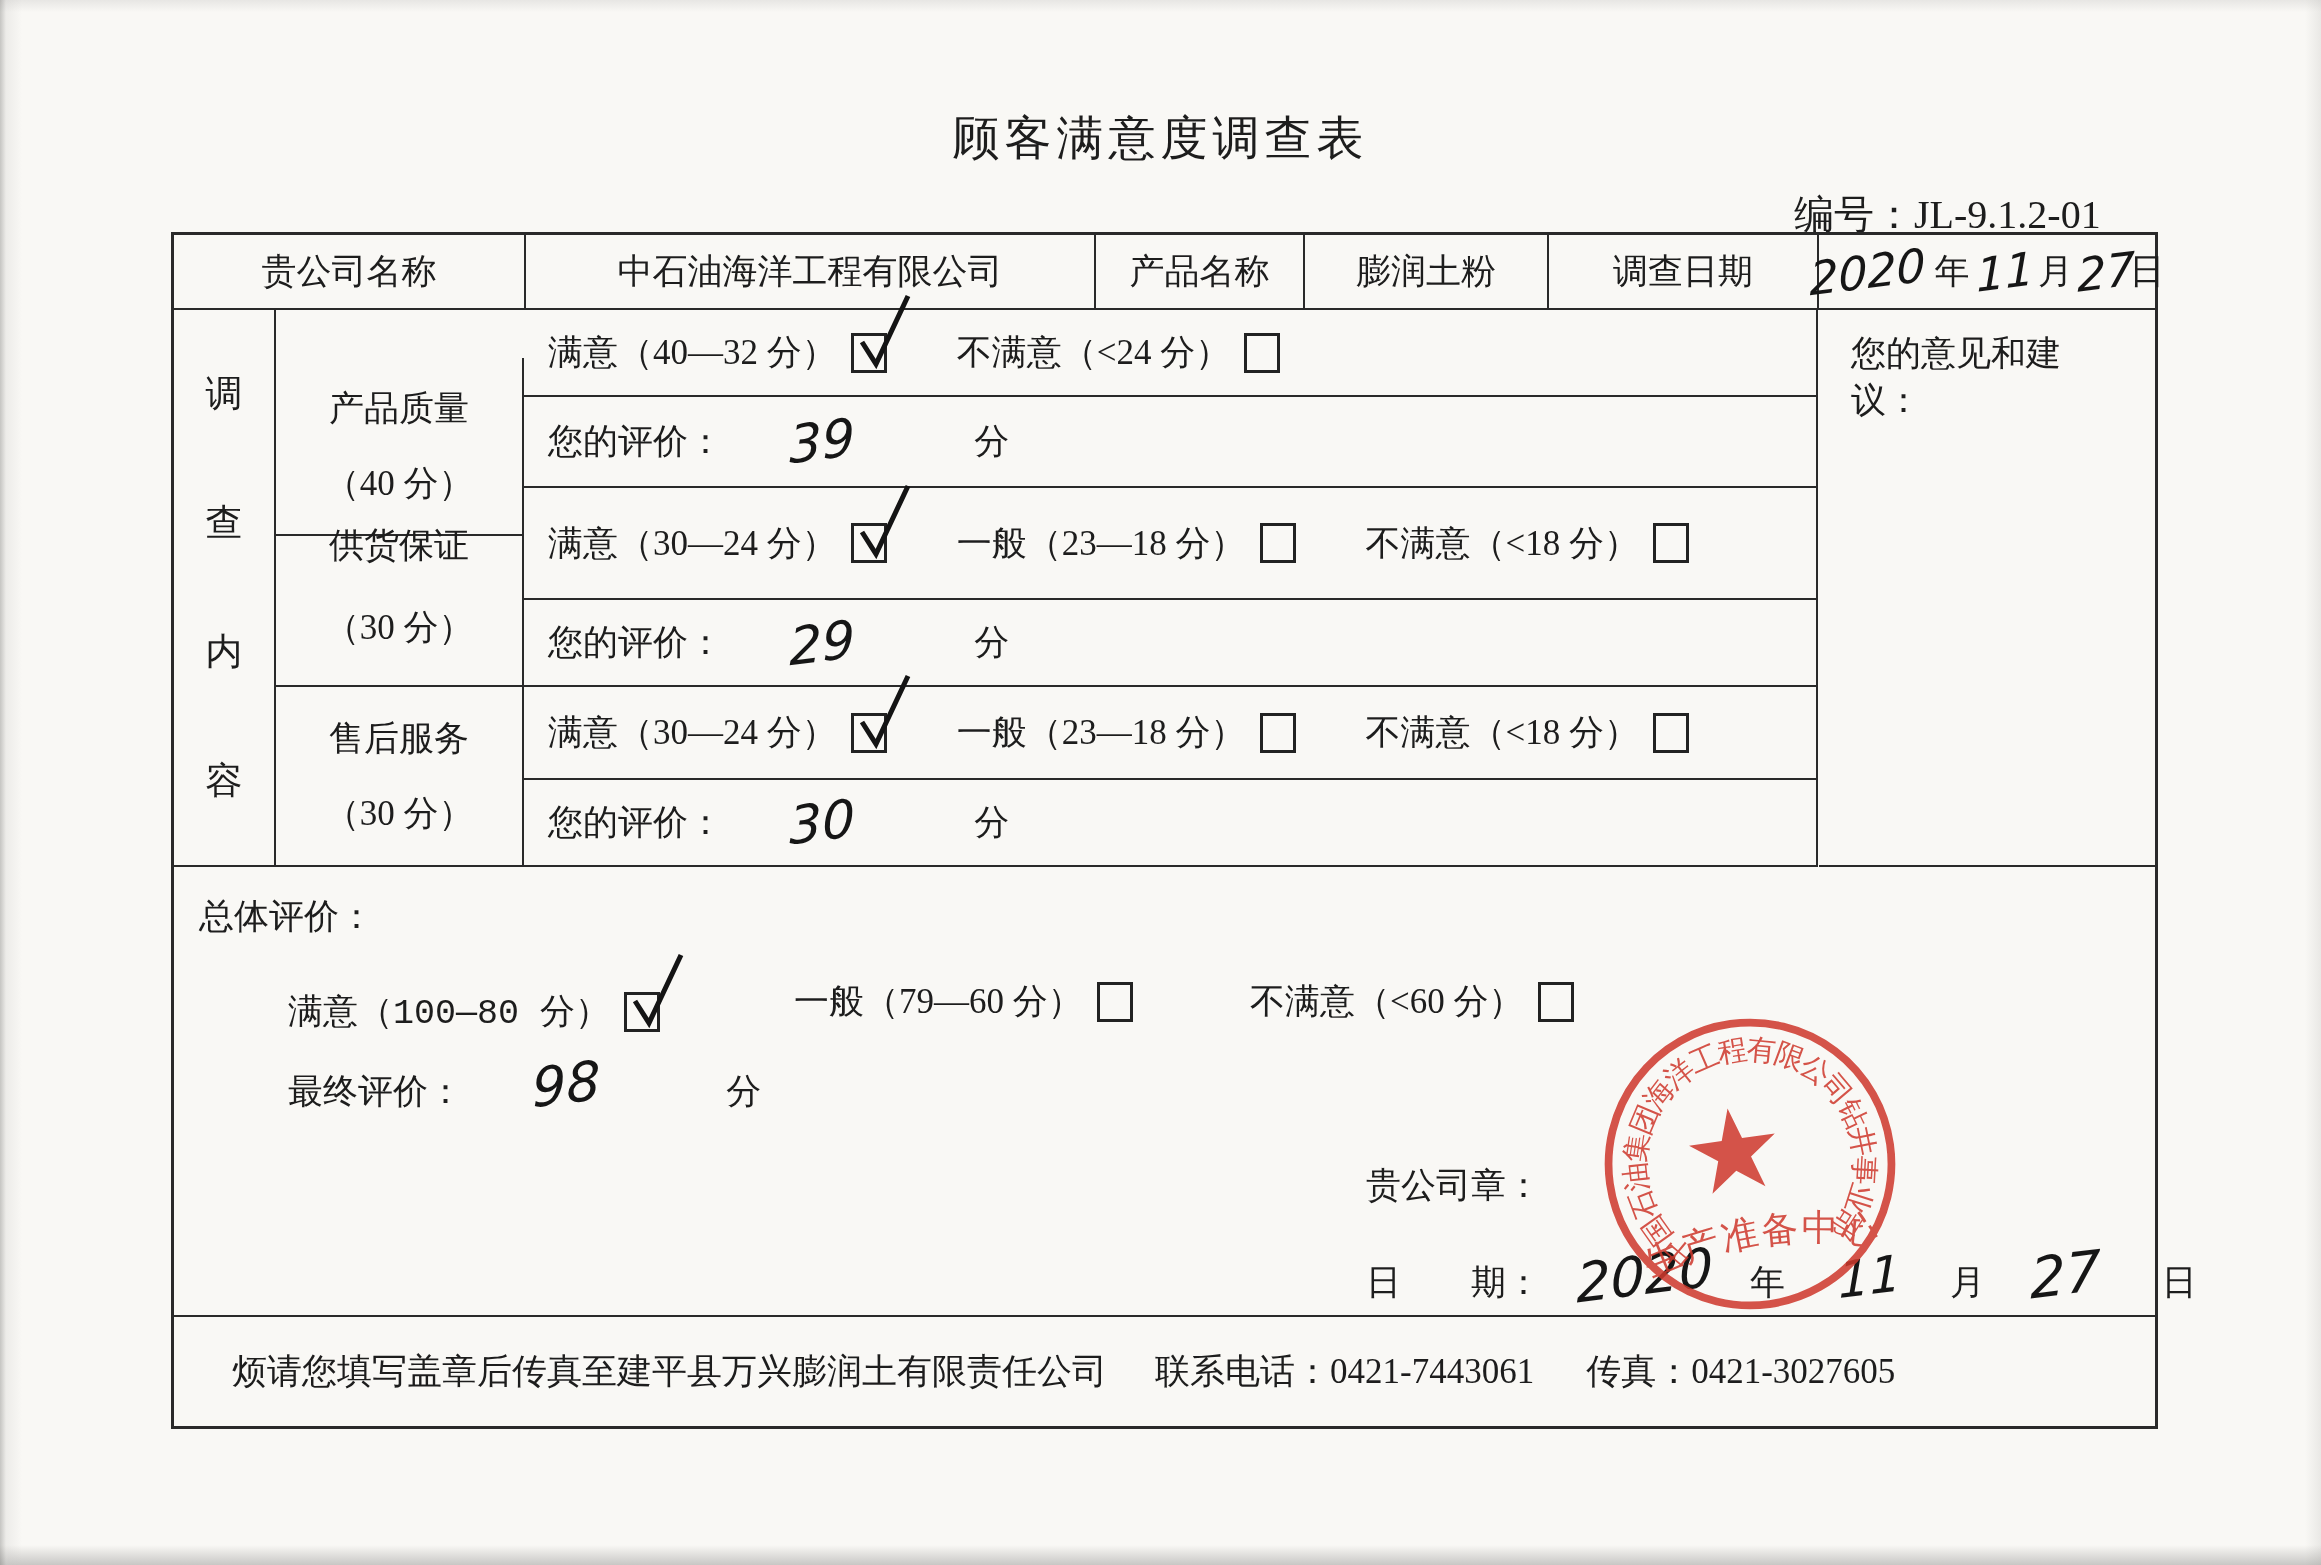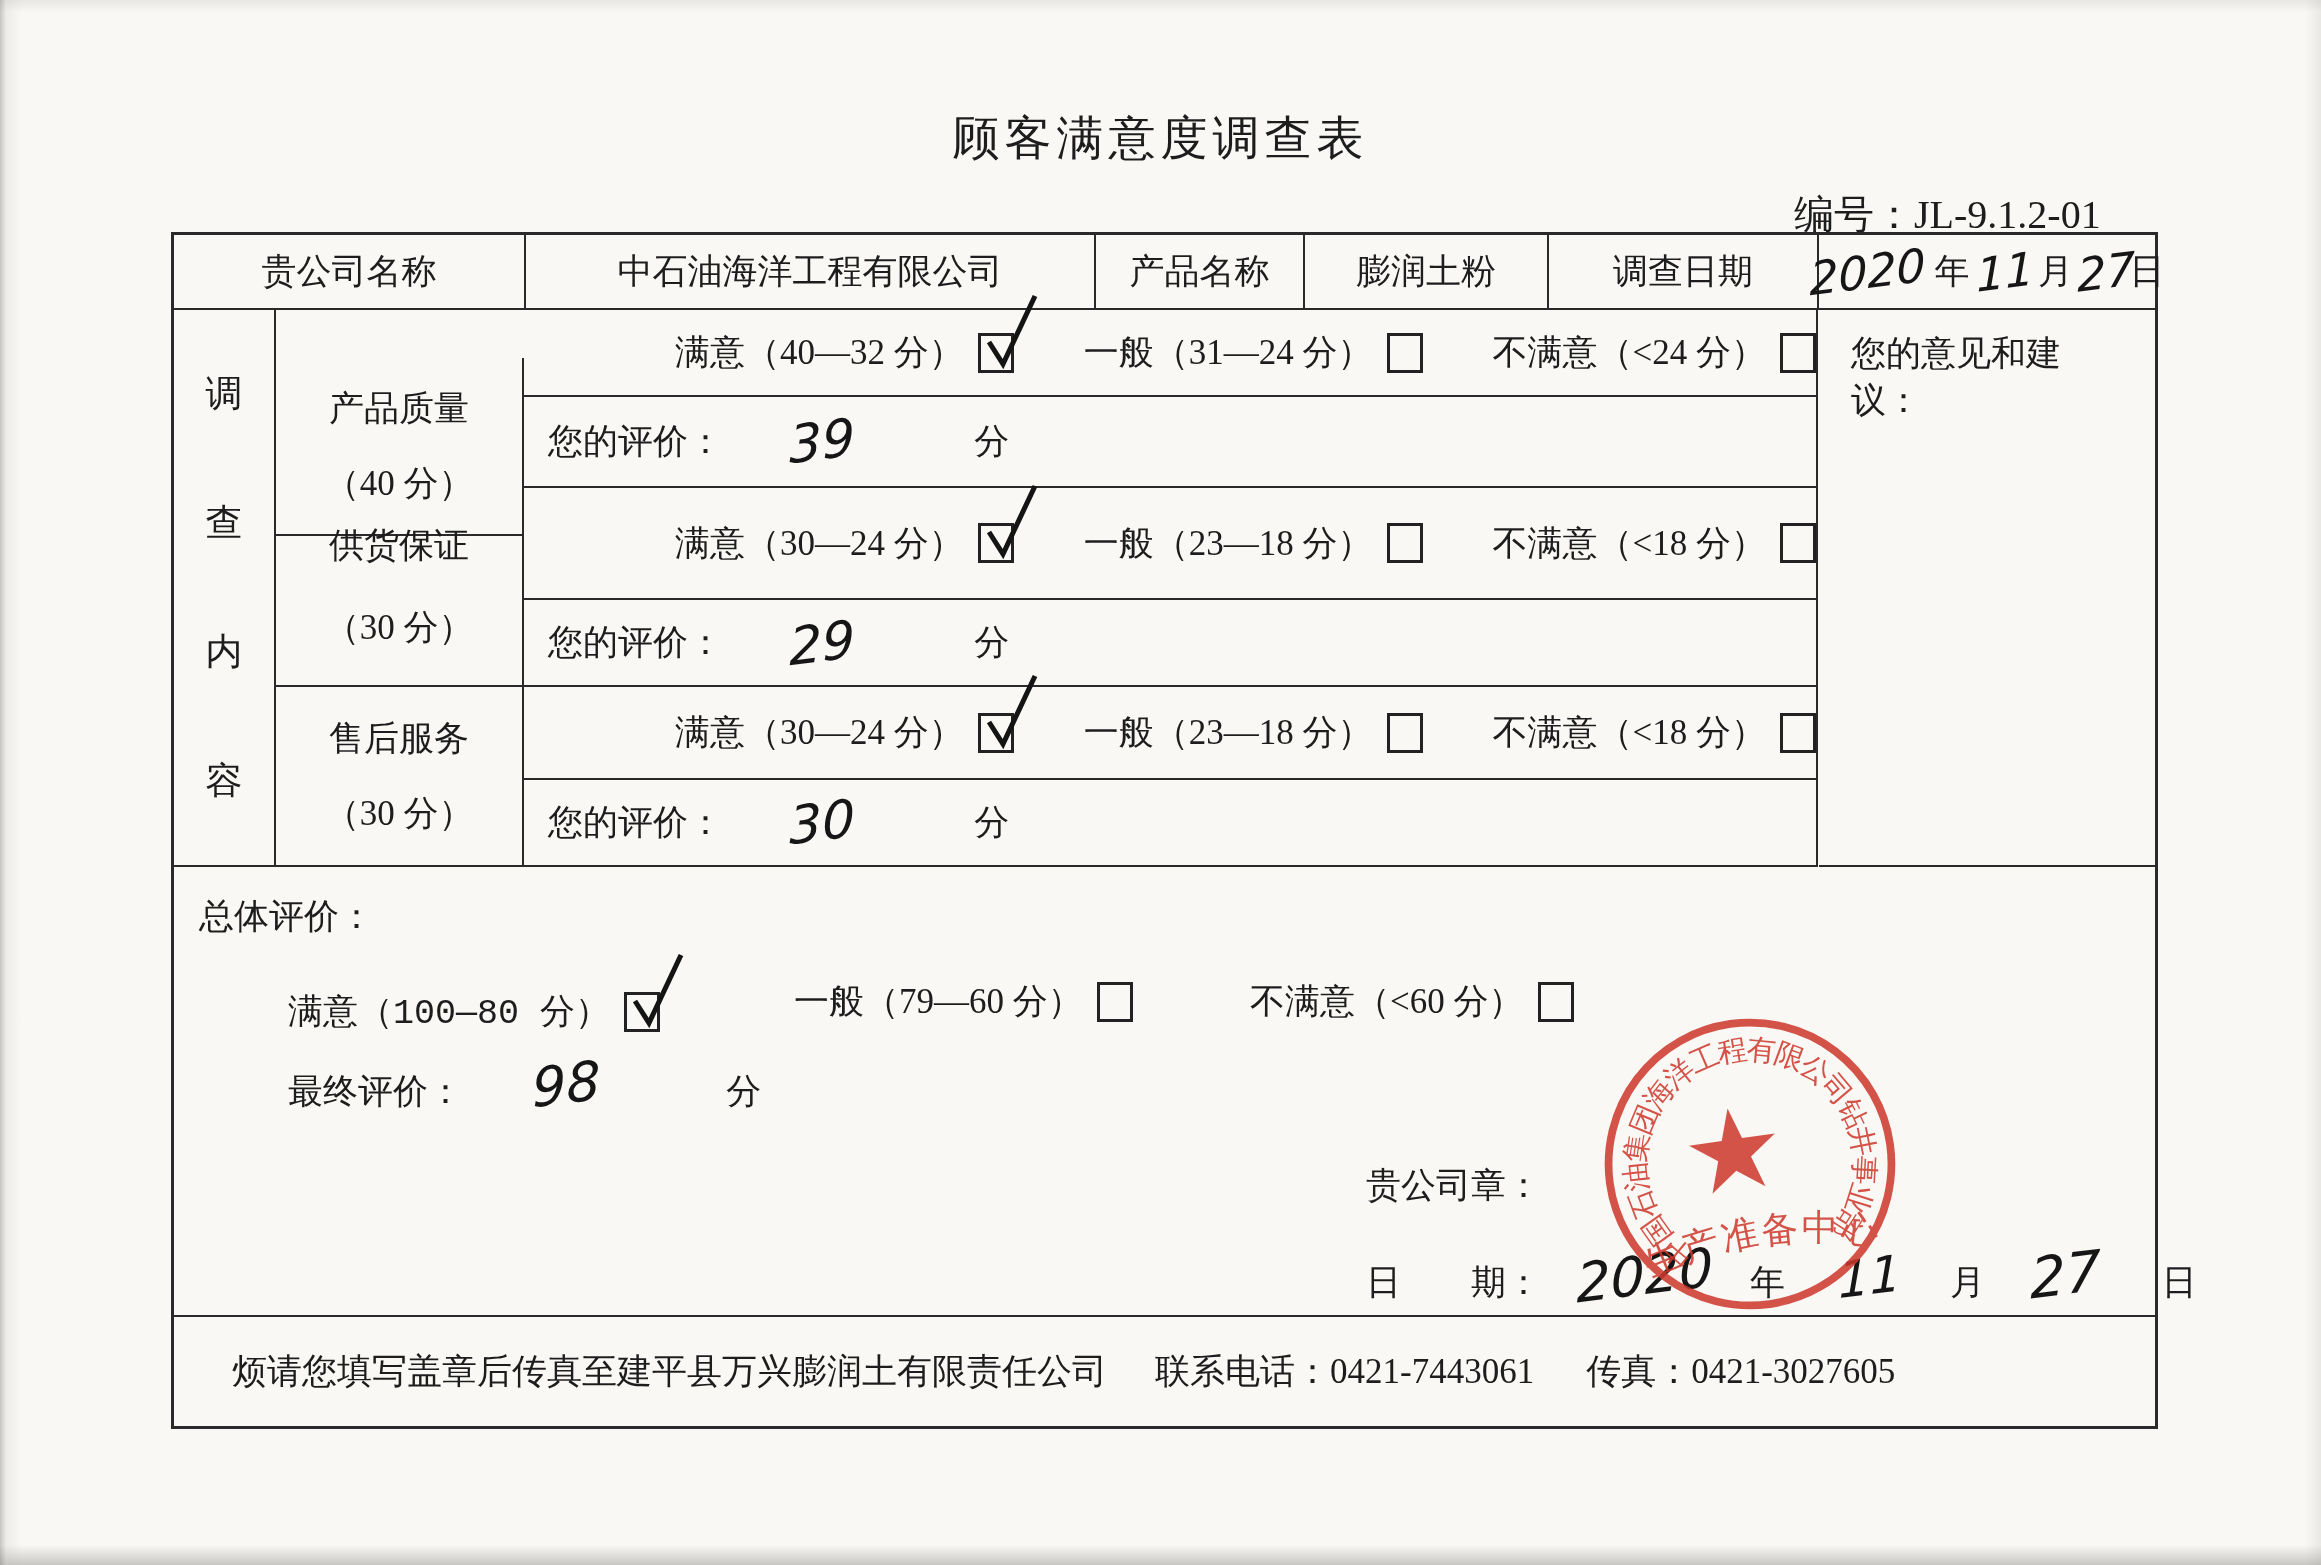--- a/index.html
+++ b/index.html
@@ -20,21 +20,21 @@
   .br{border-right:2px solid #2a2a2a;}
   .bb{border-bottom:2px solid #2a2a2a;}
   .opt{display:inline-flex;align-items:center;white-space:nowrap;}
   .box{position:relative;display:inline-block;width:30px;height:34px;border:3px solid #222;margin-left:14px;flex:0 0 auto;}
   .tick{position:absolute;left:-4px;top:-48px;width:66px;height:88px;overflow:visible;}
   .hand{font-family:"DejaVu Sans","Liberation Sans",sans-serif;font-style:italic;display:inline-block;
         transform:rotate(-7deg) skewX(-6deg);color:#161616;line-height:1;}
   .hand-lg{font-size:52px;}
   .hand-md{font-size:46px;}
   .vertchars{display:flex;flex-direction:column;justify-content:space-between;height:438px;font-size:37px;}
-  .optrow{gap:70px;padding-left:24px;justify-content:flex-end;}
+  .optrow{gap:70px;padding-left:24px;justify-content:flex-start;}
   .evalrow{padding-left:24px;justify-content:flex-start;}
   .sugg{align-items:flex-start;justify-content:flex-start;padding:20px 32px;}
   .section-item{position:absolute;font-size:35px;white-space:nowrap;}
   .stamp{position:absolute;opacity:.86;transform:rotate(-8deg);}
   .footer-row{padding-left:58px;justify-content:flex-start;}
 </style>
 </head>
 <body>
 
 <div id="page">
@@ -83,26 +83,20 @@
       <span>（30 分）</span>
     </div>
 
     <div class="cell br bb optrow" style="left:350px;top:75px;width:1294px;height:87px;">
       <span class="opt">
         <span>满意（40—32 分）</span>
         <span class="box">
           <svg class="tick" viewBox="0 0 66 88">
               <path d="M12 54 L26 76 L58 8" stroke="#141414" stroke-width="5" fill="none"></path>
             </svg>
-        </span>
-      </span>
-      <span class="opt">
-        <span>一般（31—24 分）</span>
-        <span class="box">
-          
         </span>
       </span>
       <span class="opt">
         <span>不满意（&lt;24 分）</span>
         <span class="box">
           
         </span>
       </span>
     </div>
 

